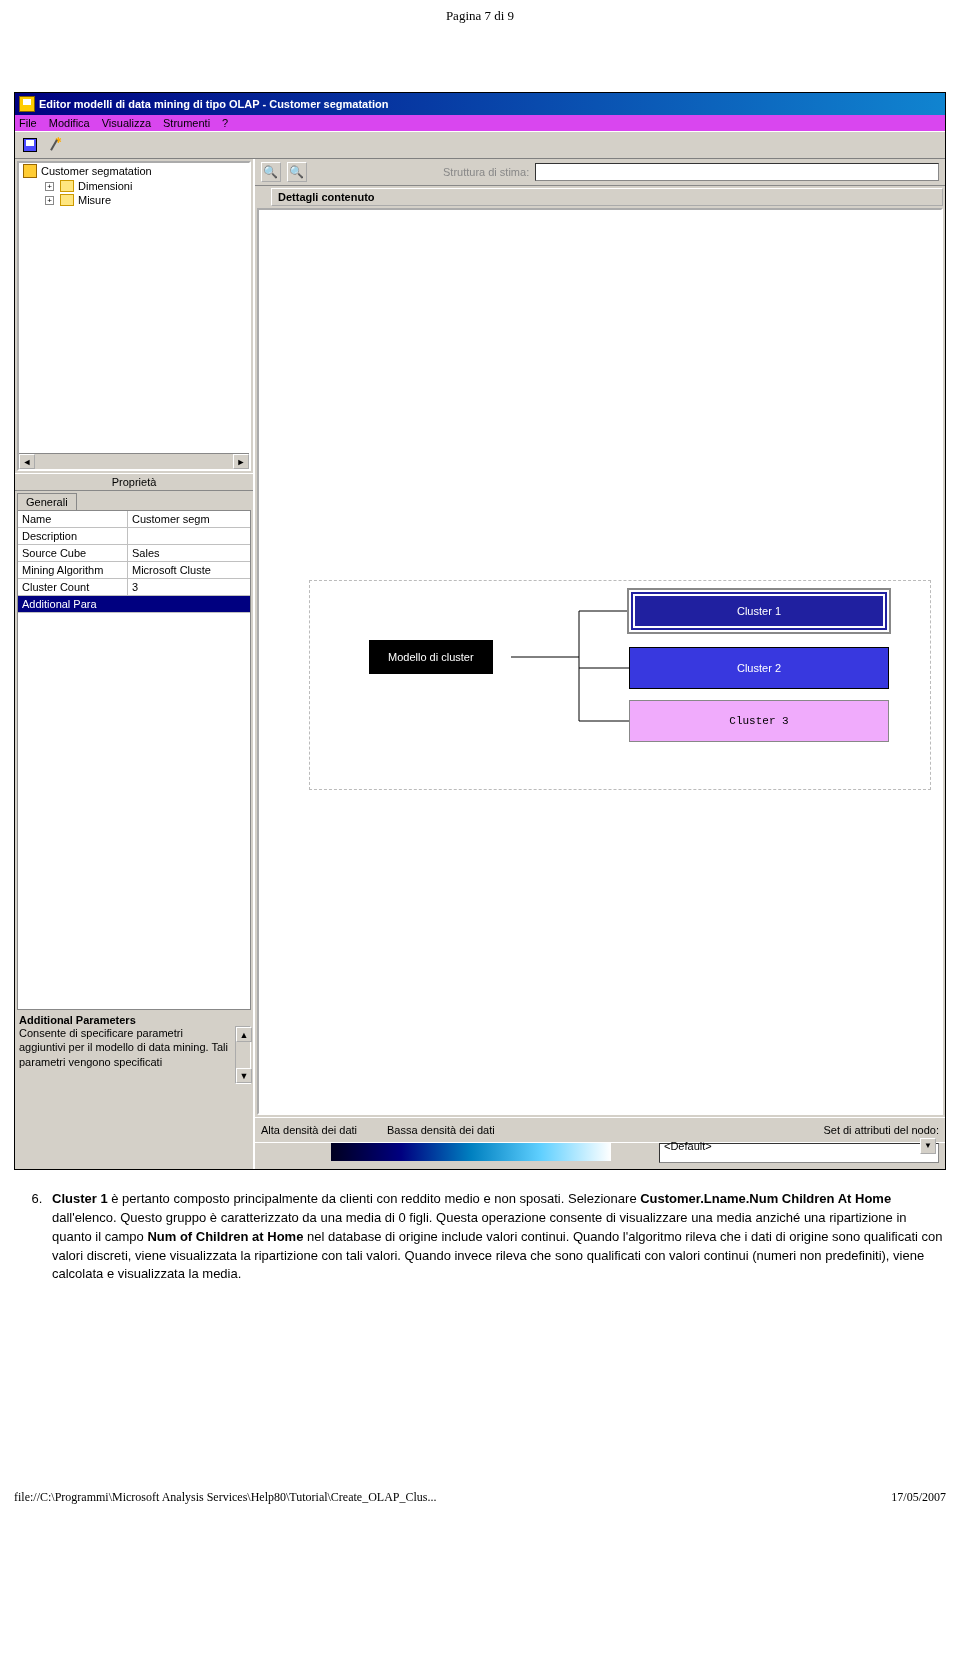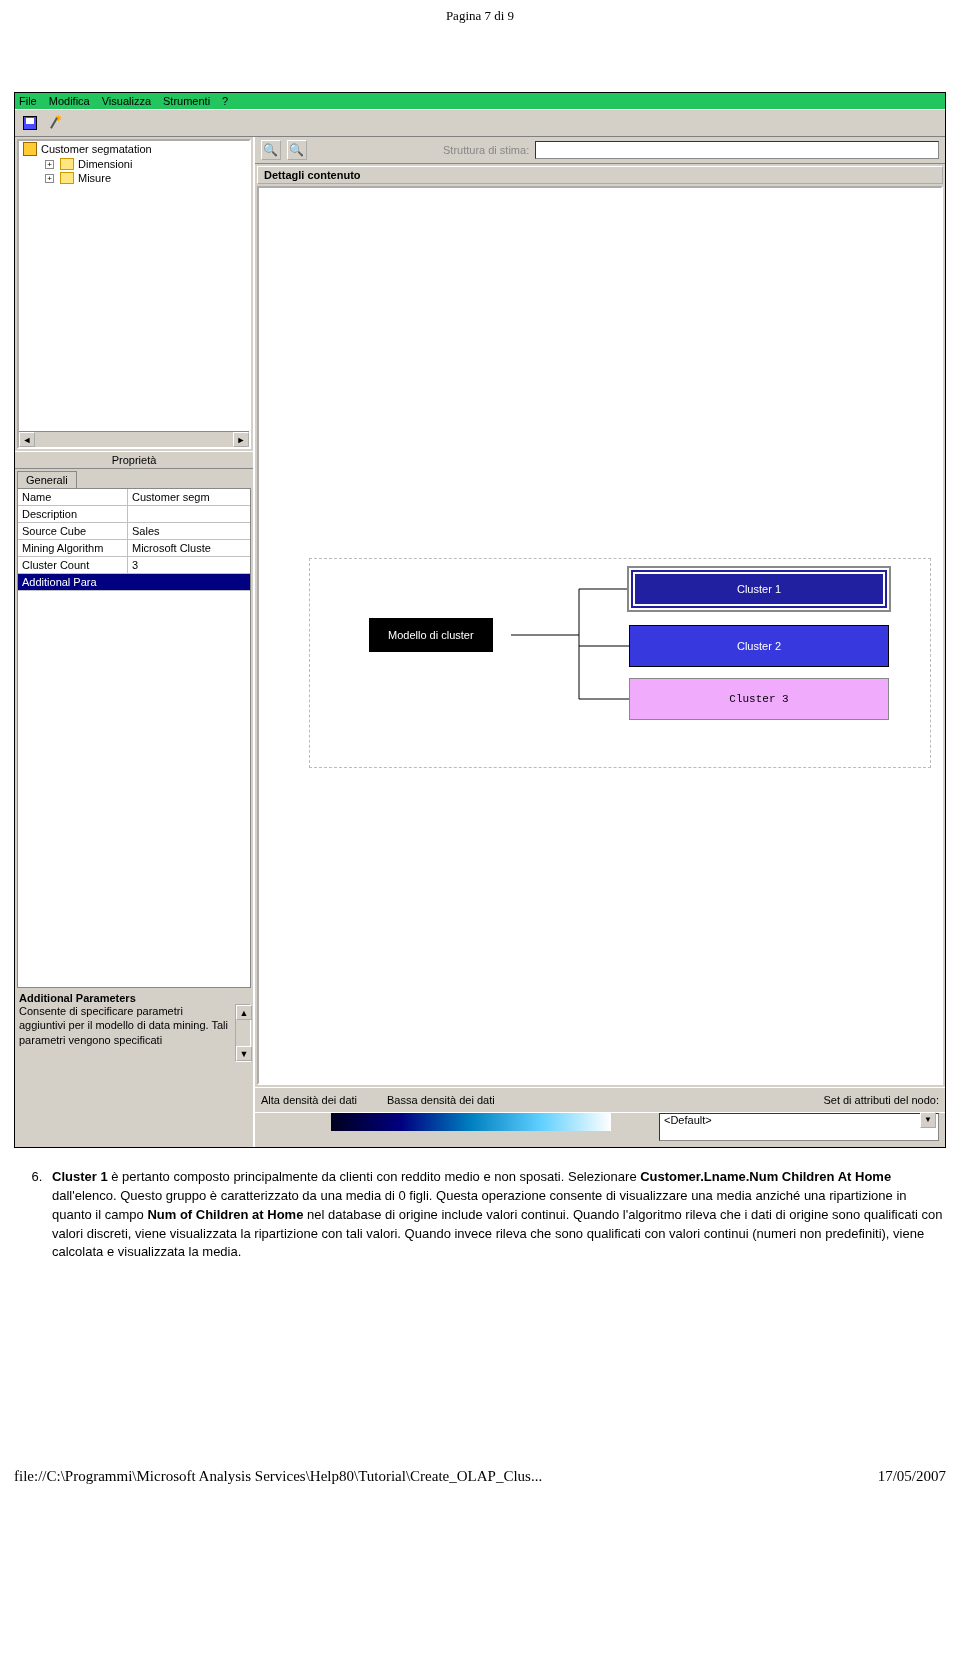--- a/index.html
+++ b/index.html
@@ -42,21 +42,21 @@
     position: relative;
     flex-shrink: 0;
   }
   .titlebar .window-icon::after {
     content: '';
     position: absolute;
     top: 2px; left: 3px; right: 3px; bottom: 6px;
     background: #fff;
   }
   .menubar {
-    background: #22c55e;
+    background: #d946ef;
     padding: 2px 4px;
     display: flex;
     gap: 12px;
     color: #000;
   }
   .menubar span { cursor: default; }
   .toolbar {
     background: #d4d0c8;
     border-top: 1px solid #fff;
     border-bottom: 1px solid #808080;
@@ -185,21 +185,21 @@
   .zoom-btn {
     width: 20px; height: 20px; border: 1px outset #fff; background: #d4d0c8;
     font-size: 12px; display:flex; align-items:center; justify-content:center;
   }
   .stima-label { margin-left: 130px; color: #888; }
   .stima-input {
     flex: 1; background: #fff; border: 1px inset #888; height: 18px;
   }
   .section-header {
     background: #d4d0c8; border: 1px outset #fff; padding: 2px 6px; font-weight: bold;
-    margin: 2px 2px 0 2px;
+    margin: 2px 2px 0 16px;
   }
   .canvas {
     flex: 1; margin: 2px; background: #fff; border: 2px inset #fff; position: relative;
   }
   .diagram-area {
     position: absolute; left: 50px; top: 370px; right: 10px; height: 210px;
     border: 1px dashed #bbb; padding: 6px;
   }
   .cluster-root {
     position: absolute; left: 110px; top: 430px;
@@ -219,21 +219,21 @@
     padding: 6px; border-top: 1px solid #fff;
   }
   .density-label { font-size: 11px; flex-shrink: 0; }
   .gradient-bar {
     height: 18px; flex: 0 0 280px;
     background: linear-gradient(to right, #000020, #000080, #0080c0, #60d0ff, #fff);
     margin-right: 8px;
   }
   .nodo-label { font-size: 11px; }
   .nodo-select {
-    background: #fff; border: 1px inset #888; height: 28px; width: 280px;
+    background: #fff; border: 1px inset #888; height: 20px; width: 280px;
     display: flex; align-items: center; justify-content: space-between;
     padding: 0 2px 15px 4px; font-size: 11px;
   }
   .dropdown-btn {
     width: 16px; height: 16px; background: #d4d0c8; border: 1px outset #fff;
     font-size: 8px; display:flex; align-items:center; justify-content:center;
   }
 
   .doc-text {
     padding: 20px 14px;
@@ -242,32 +242,36 @@
     line-height: 1.45;
   }
   .doc-text ol { padding-left: 32px; }
   .doc-text li { padding-left: 6px; }
   .doc-text b { font-weight: bold; }
 
   .footer {
     display: flex; justify-content: space-between;
     padding: 6px 14px;
     font-family: 'Times New Roman', serif;
-    font-size: 15px;
+    font-size: 12px;
     margin-top: 180px;
   }
 </style>
 </head>
 <body>
 
 <div class="page-number">Pagina 7 di 9</div>
 
 <div class="screenshot-wrap">
   <div class="app-window">
 
+    <div class="titlebar">
+      <span class="window-icon"></span>
+      <span>Editor modelli di data mining di tipo OLAP - Customer segmatation</span>
+    </div>
 
     <div class="menubar">
       <span>File</span>
       <span>Modifica</span>
       <span>Visualizza</span>
       <span>Strumenti</span>
       <span>?</span>
     </div>
 
     <div class="toolbar">

